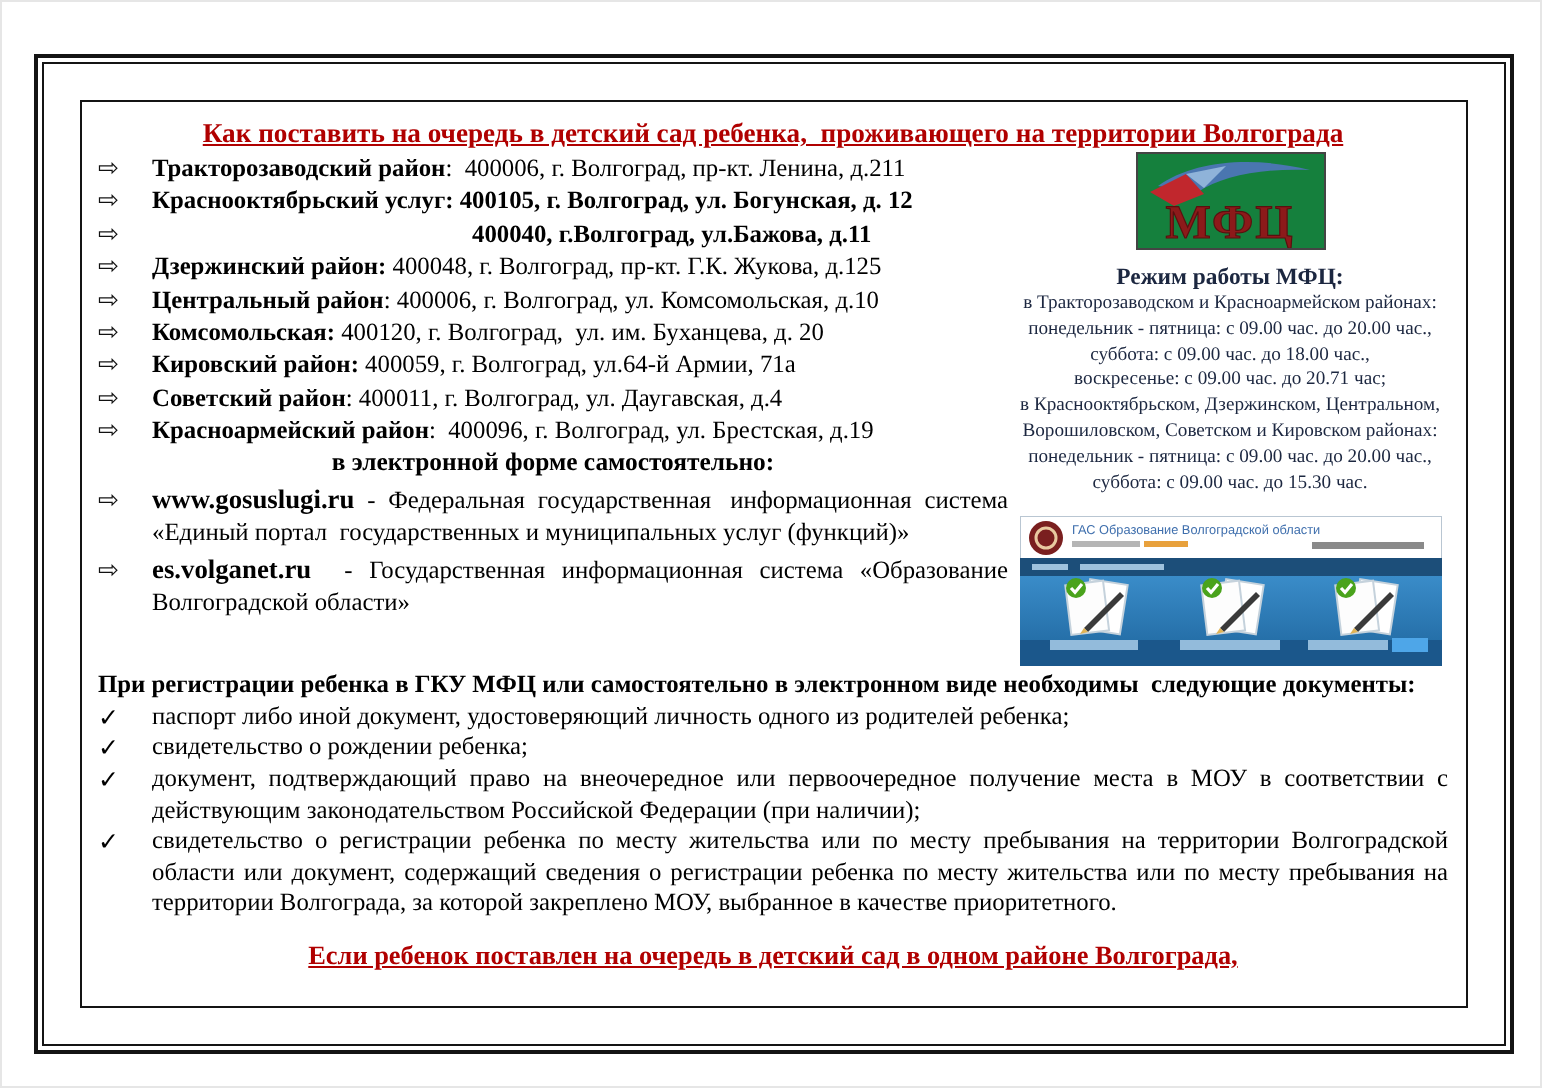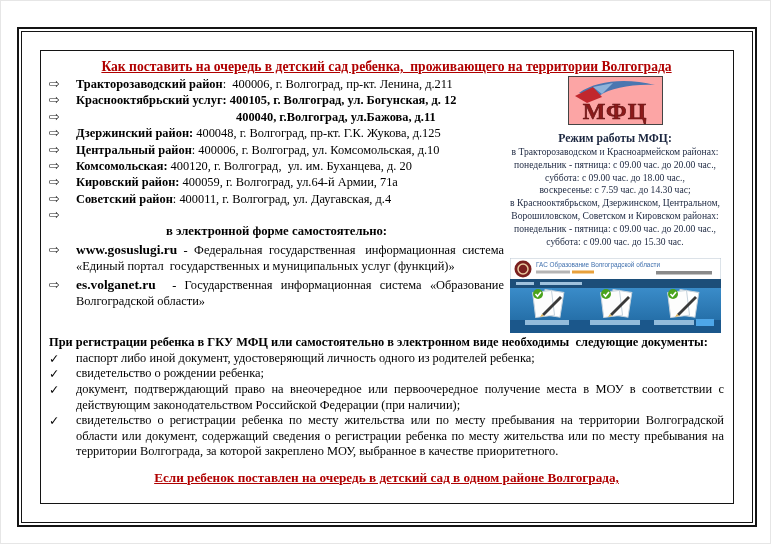--- a/index.html
+++ b/index.html
@@ -46,21 +46,21 @@
 
   .docs-heading{font-weight:bold;font-size:12.4px;line-height:16.5px;margin-top:1px;white-space:pre-wrap;}
   .doc-row{display:flex;font-size:12.4px;line-height:15.6px;}
   .chk{width:27px;flex:none;font-family:"DejaVu Sans",sans-serif;font-weight:bold;font-size:12.5px;}
   .doc-text{flex:1;text-align:justify;min-width:0;}
 
   .footer{margin-top:10px;text-align:center;font-weight:bold;font-size:13.2px;line-height:16px;color:#b00000;}
   .footer div{text-decoration:underline;}
 
   .logo-box{
-    width:95px;height:49px;border:1px solid #444;background:#fca5a5;
+    width:95px;height:49px;border:1px solid #444;background:#15803d;
     display:flex;align-items:center;justify-content:center;box-sizing:border-box;
   }
   .sched-title{font-weight:bold;font-size:11.7px;line-height:14px;margin-top:7px;color:#1c2740;}
   .sched-line{font-size:9.6px;line-height:12.8px;color:#1c2740;white-space:nowrap;text-align:center;}
   .thumb{margin-top:10px;display:block;}
 </style>
 </head>
 <body>
 
 <div class="page">
@@ -102,20 +102,21 @@
             <div class="d-row">
               <span class="arr">⇨</span>
               <span class="d-text"><b>Кировский район:</b><span> 400059, г. Волгоград, ул.64-й Армии, 71а</span></span>
             </div>
             <div class="d-row">
               <span class="arr">⇨</span>
               <span class="d-text"><b>Советский район</b><span>: 400011, г. Волгоград, ул. Даугавская, д.4</span></span>
             </div>
             <div class="d-row">
               <span class="arr">⇨</span>
+              <span class="d-text"><b>Красноармейский район</b><span>:  400096, г. Волгоград, ул. Брестская, д.19</span></span>
             </div>
 
             <div class="efile-line">в электронной форме самостоятельно:</div>
 
             <div class="link-row">
               <span class="arr">⇨</span>
               <span class="link-text"><span class="url">www.gosuslugi.ru</span><span>  -  Федеральная  государственная   информационная  система «Единый портал  государственных и муниципальных услуг (функций)»</span></span>
             </div>
             <div class="link-row">
               <span class="arr">⇨</span>
@@ -132,21 +133,21 @@
                 <path d="M6 19 L 24 10 L 33 20 L 18 26 Z" fill="#c1272d"></path>
                 <path d="M24 10 L 44 6 L 33 17 Z" fill="#8fb3d9"></path>
                 <text x="46" y="42" text-anchor="middle" font-family="Liberation Serif, serif" font-weight="bold" font-size="24" fill="#8c1a1a" stroke="#5a0f0f" stroke-width="0.6" letter-spacing="1">МФЦ</text>
               </svg>
             </div>
 
             <div class="sched-title">Режим работы МФЦ:</div>
             <div class="sched-line">в Тракторозаводском и Красноармейском районах:</div>
             <div class="sched-line">понедельник - пятница: с 09.00 час. до 20.00 час.,</div>
             <div class="sched-line">суббота: с 09.00 час. до 18.00 час.,</div>
-            <div class="sched-line">воскресенье: с 7.59 час. до 14.30 час;</div>
+            <div class="sched-line">воскресенье: с 09.00 час. до 20.71 час;</div>
             <div class="sched-line">в Краснооктябрьском, Дзержинском, Центральном,</div>
             <div class="sched-line">Ворошиловском, Советском и Кировском районах:</div>
             <div class="sched-line">понедельник - пятница: с 09.00 час. до 20.00 час.,</div>
             <div class="sched-line">суббота: с 09.00 час. до 15.30 час.</div>
 
             <svg class="thumb" width="211" height="75" viewBox="0 0 211 75">
               <rect x="0" y="0" width="211" height="75" fill="#ffffff" stroke="#b9c6d2" stroke-width="1"></rect>
 
               <circle cx="13" cy="11" r="8.5" fill="#7a1f1f"></circle>
               <circle cx="13" cy="11" r="5" fill="none" stroke="#e8c9a0" stroke-width="1.5"></circle>

